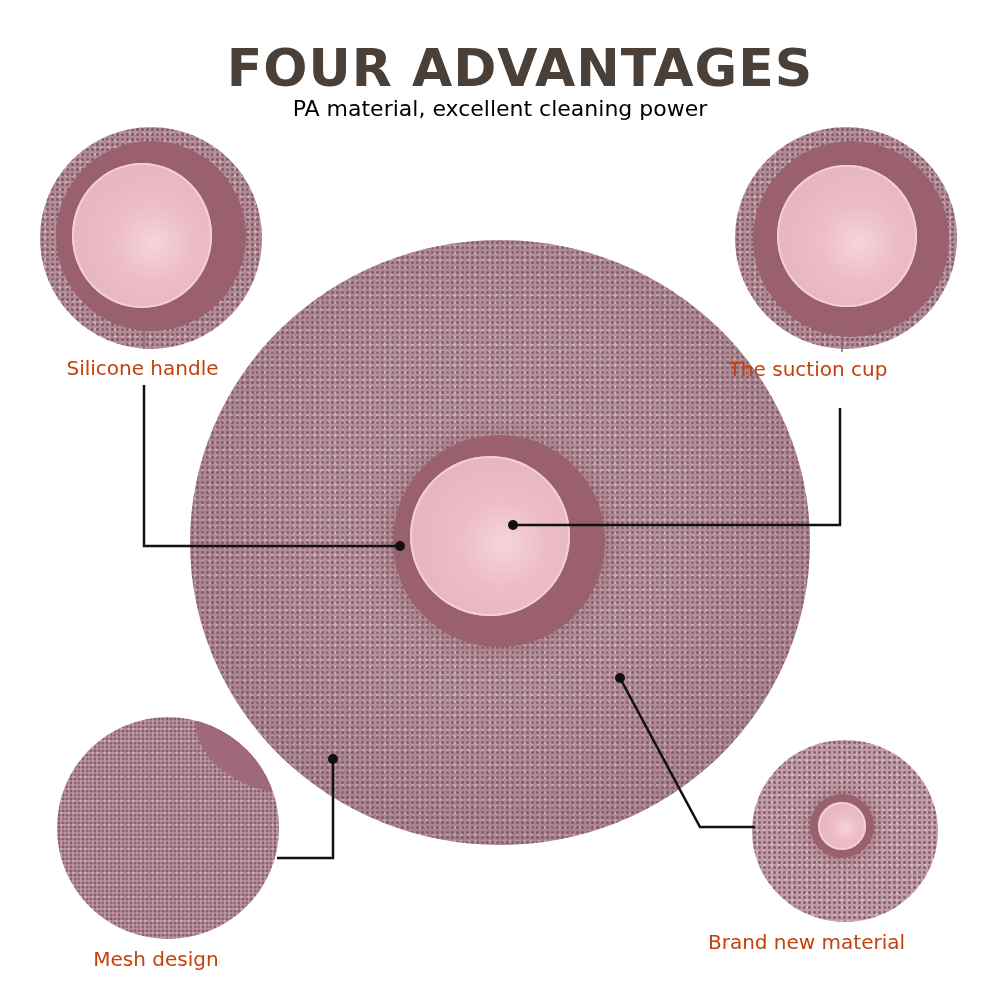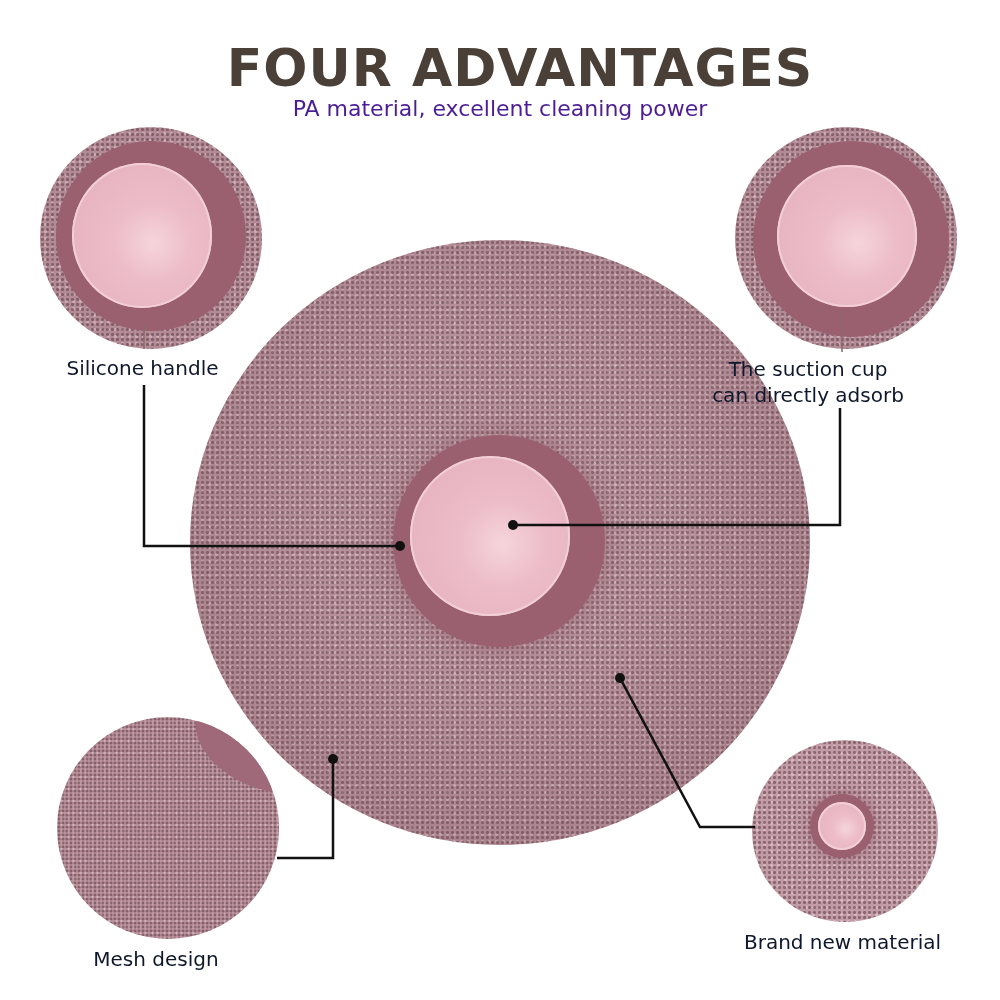--- a/index.html
+++ b/index.html
@@ -1,22 +1,22 @@
 <!DOCTYPE html>
 <html><head>
 <meta charset="utf-8">
 <style>
   * { margin:0; padding:0; box-sizing:border-box; }
   html, body { width:1000px; height:1000px; background:#ffffff; overflow:hidden; }
   body { position:relative; font-family:"Liberation Sans", sans-serif; }
   .title { position:absolute; left:0; top:38px; width:1000px; text-align:center;
     font-family:"DejaVu Sans", sans-serif; font-weight:bold; font-size:52px; color:#4a4038; letter-spacing:1px;margin-left:20px; }
   .subtitle { position:absolute; left:0; top:96px; width:1000px; text-align:center;
-    font-family:"DejaVu Sans", sans-serif; font-size:22px; color:#4c1d95; }
-  .label { position:absolute; font-family:"DejaVu Sans", sans-serif; font-size:20px; color:#0f172a; text-align:center; line-height:26px; }
+    font-family:"DejaVu Sans", sans-serif; font-size:22px; color:#000000; }
+  .label { position:absolute; font-family:"DejaVu Sans", sans-serif; font-size:20px; color:#c2410c; text-align:center; line-height:26px; }
   .mesh { background-color:#b28b96;
     background-image:
       radial-gradient(circle at 50% 50%, rgba(90,55,65,0.55) 1.2px, transparent 1.8px),
       radial-gradient(circle at 50% 50%, rgba(255,235,240,0.35) 1px, transparent 2px);
     background-size:5px 5px, 7px 7px; background-position:0 0, 2px 3px; }
   .circle { position:absolute; border-radius:50%; overflow:hidden; }
   .shade { position:absolute; inset:0; border-radius:50%; }
   .ring { position:absolute; border-radius:50%; background:#9a6070; }
   .cap { position:absolute; border-radius:50%;
     background:radial-gradient(circle at 58% 55%, #f6d4dc 0%, #ecbcc8 35%, #e4aebb 100%);
@@ -40,33 +40,32 @@
   <div class="cap" style="left:32px; top:36px; width:140px; height:145px;"></div>
 </div>
 <div class="label" style="left:40px; top:355px; width:205px;">Silicone handle</div>
 
 <div class="circle mesh" style="left:735px; top:127px; width:222px; height:222px;">
   <div class="ring" style="left:18px; top:14px; width:196px; height:196px;"></div>
   <div class="cap" style="left:42px; top:38px; width:140px; height:142px;"></div>
 </div>
 <div class="label" style="left:698px; top:356px; width:220px;">
   <div>The suction cup</div>
-  <div>can directly adsorb</div>
 </div>
 
 <div class="circle mesh" style="left:57px; top:717px; width:222px; height:222px; background-size:4px 4px, 6px 6px; background-color:#bb929d;">
   <div style="position:absolute; left:135px; top:-20px; width:140px; height:90px; border-radius:50%; background:#a0697a; transform:rotate(25deg);"></div>
 </div>
 <div class="label" style="left:56px; top:946px; width:200px;">Mesh design</div>
 
 <div class="circle mesh" style="left:752px; top:740px; width:186px; height:182px; background-color:#c19ba6;">
   <div class="ring" style="left:58px; top:54px; width:64px; height:64px; box-shadow:0 0 10px 4px rgba(140,85,100,0.35);"></div>
   <div class="cap" style="left:66px; top:62px; width:48px; height:48px;"></div>
 </div>
-<div class="label" style="left:720px; top:929px; width:245px;">Brand new material</div>
+<div class="label" style="left:684px; top:929px; width:245px;">Brand new material</div>
 
 <svg class="lines" width="1000" height="1000">
   <g stroke="#111" stroke-width="2.5" fill="none">
     <polyline points="144,385 144,546 400,546"></polyline>
     <polyline points="840,408 840,525 513,525"></polyline>
     <polyline points="333,759 333,858 277,858"></polyline>
     <polyline points="620,678 700,827 755,827"></polyline>
   </g>
   <g fill="#111">
     <circle cx="400" cy="546" r="5"></circle>

